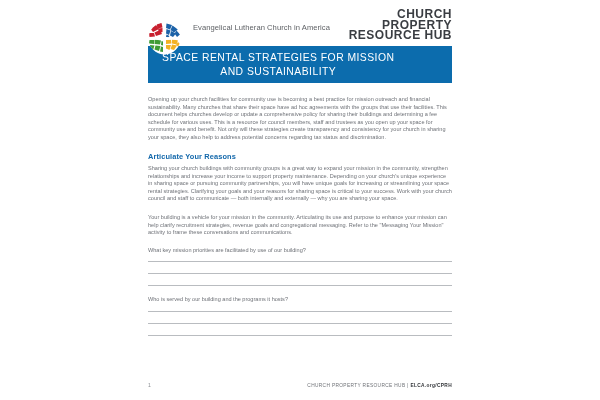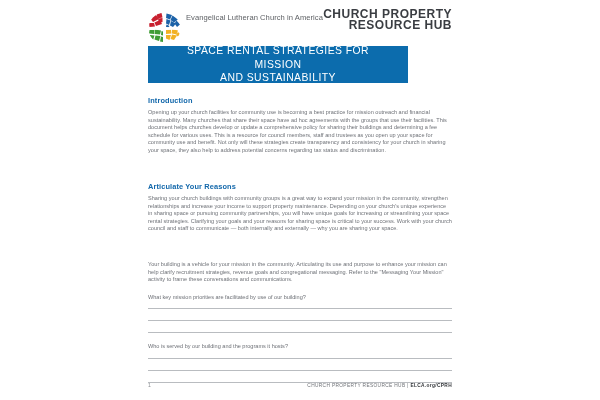--- a/index.html
+++ b/index.html
@@ -33,22 +33,22 @@
     position: relative;
     height: 44px;
     display: flex;
     align-items: flex-start;
     justify-content: space-between;
   }
 
   .brand {
     display: flex;
     align-items: flex-start;
-    gap: 5px;
-    padding-top: 12px;
+    gap: 12px;
+    padding-top: 22px;
   }
 
   .logo-mark {
     width: 33px;
     height: 33px;
     flex: 0 0 33px;
     position: relative;
     border-radius: 50%;
     overflow: hidden;
   }
@@ -70,40 +70,39 @@
     line-height: 10.6px;
     font-weight: bold;
     color: #3a3d42;
     letter-spacing: .5px;
     white-space: pre-line;
   }
 
   
   .banner {
     margin-top: 2px;
-    width: 260px;
+    width: 304px;
     height: 37px;
     background: #0c6cad;
     display: flex;
     align-items: center;
-    justify-content: center;
     text-align: center;
   }
   .banner-text {
     color: #ffffff;
     font-size: 10.4px;
     line-height: 13.6px;
     letter-spacing: .45px;
     font-weight: normal;
     white-space: pre-line;
     padding: 0 14px;
   }
 
   
-  .section { margin-top: 28px; }
+  .section { margin-top: 11px; }
   .section.first { margin-top: 13px; }
 
   .sec-heading {
     color: #1368ab;
     font-size: 7.4px;
     font-weight: bold;
     letter-spacing: .12px;
     line-height: 9px;
     margin-bottom: 4px;
   }
@@ -224,21 +223,20 @@
       <div class="hub-title">CHURCH PROPERTY
 RESOURCE HUB</div>
     </div>
 
     <div class="banner">
       <div class="banner-text">SPACE RENTAL STRATEGIES FOR MISSION
 AND SUSTAINABILITY</div>
     </div>
 
     <div class="section first">
-      <div class="sec-heading">Introduction</div>
       <div class="sec-body">Opening up your church facilities for community use is becoming a best practice for mission outreach and financial sustainability. Many churches that share their space have ad hoc agreements with the groups that use their facilities. This document helps churches develop or update a comprehensive policy for sharing their buildings and determining a fee schedule for various uses. This is a resource for council members, staff and trustees as you open up your space for community use and benefit. Not only will these strategies create transparency and consistency for your church in sharing your space, they also help to address potential concerns regarding tax status and discrimination.</div>
     </div>
 
     <div class="section">
       <div class="sec-heading">Articulate Your Reasons</div>
       <div class="sec-body">Sharing your church buildings with community groups is a great way to expand your mission in the community, strengthen relationships and increase your income to support property maintenance. Depending on your church's unique experience in sharing space or pursuing community partnerships, you will have unique goals for increasing or streamlining your space rental strategies. Clarifying your goals and your reasons for sharing space is critical to your success. Work with your church council and staff to communicate — both internally and externally — why you are sharing your space.</div>
     </div>
 
     <div class="section">
       <div class="sec-body">Your building is a vehicle for your mission in the community. Articulating its use and purpose to enhance your mission can help clarify recruitment strategies, revenue goals and congregational messaging. Refer to the "Messaging Your Mission" activity to frame these conversations and communications.</div>

